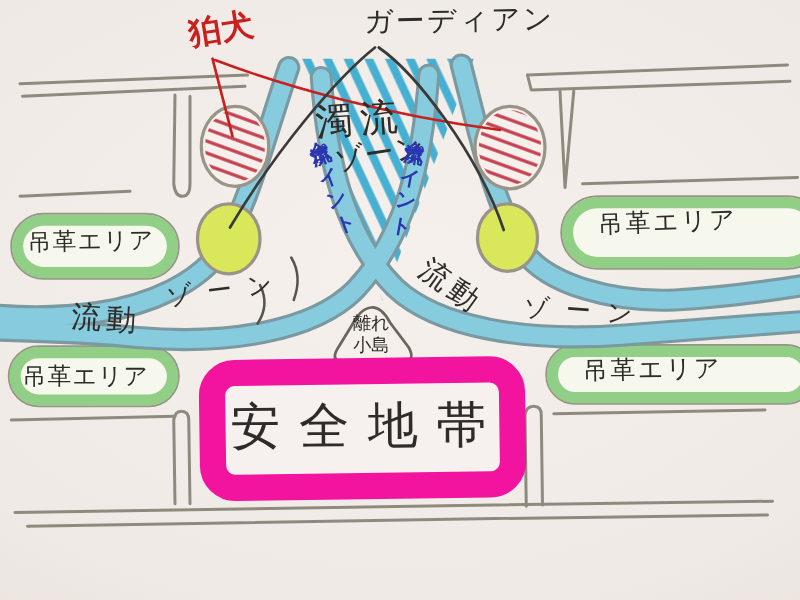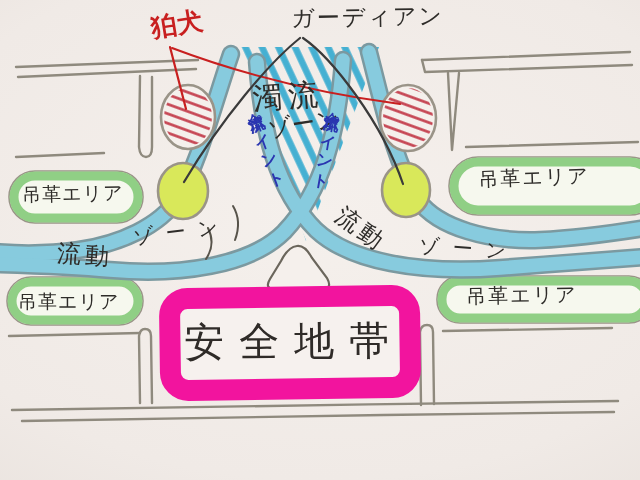--- a/index.html
+++ b/index.html
@@ -133,20 +133,24 @@
 
   <div class="lbl v blue" style="left:240px;top:104px;font-size:16px;height:114px;transform:rotate(-20deg);">合流ポイント</div>
   <div class="lbl v blue" style="left:327px;top:98px;font-size:16px;height:118px;transform:rotate(10deg);">合流ポイント</div>
 
   <div class="lbl" style="left:58px;top:240px;font-size:24px;letter-spacing:4px;transform:rotate(4deg);">流動</div>
   <div class="lbl" style="left:132px;top:226px;font-size:20px;letter-spacing:12px;transform:rotate(-7deg);">ゾーン</div>
 
   <div class="lbl" style="left:346px;top:202px;font-size:24px;letter-spacing:4px;transform:rotate(36deg);">流動</div>
   <div class="lbl" style="left:420px;top:234px;font-size:20px;letter-spacing:13px;transform:rotate(4deg);">ゾーン</div>
 
+  <div class="lbl island" style="left:269px;top:250px;width:56px;font-size:14.5px;">
+    <span>離れ</span><br>
+    <span>小島</span>
+  </div>
 
   <div class="lbl" style="left:184px;top:320px;font-size:40px;letter-spacing:15px;color:#2f2b28;transform:rotate(-0.5deg);">安全地帯</div>
 
   <div class="lbl" style="left:22px;top:184px;font-size:19px;letter-spacing:1px;transform:rotate(-1deg);">吊革エリア</div>
   <div class="lbl" style="left:478px;top:168px;font-size:20px;letter-spacing:2px;transform:rotate(-2deg);">吊革エリア</div>
   <div class="lbl" style="left:18px;top:291px;font-size:19px;letter-spacing:1px;">吊革エリア</div>
   <div class="lbl" style="left:466px;top:285px;font-size:20px;letter-spacing:2px;transform:rotate(-1deg);">吊革エリア</div>
 
 </div>
 

